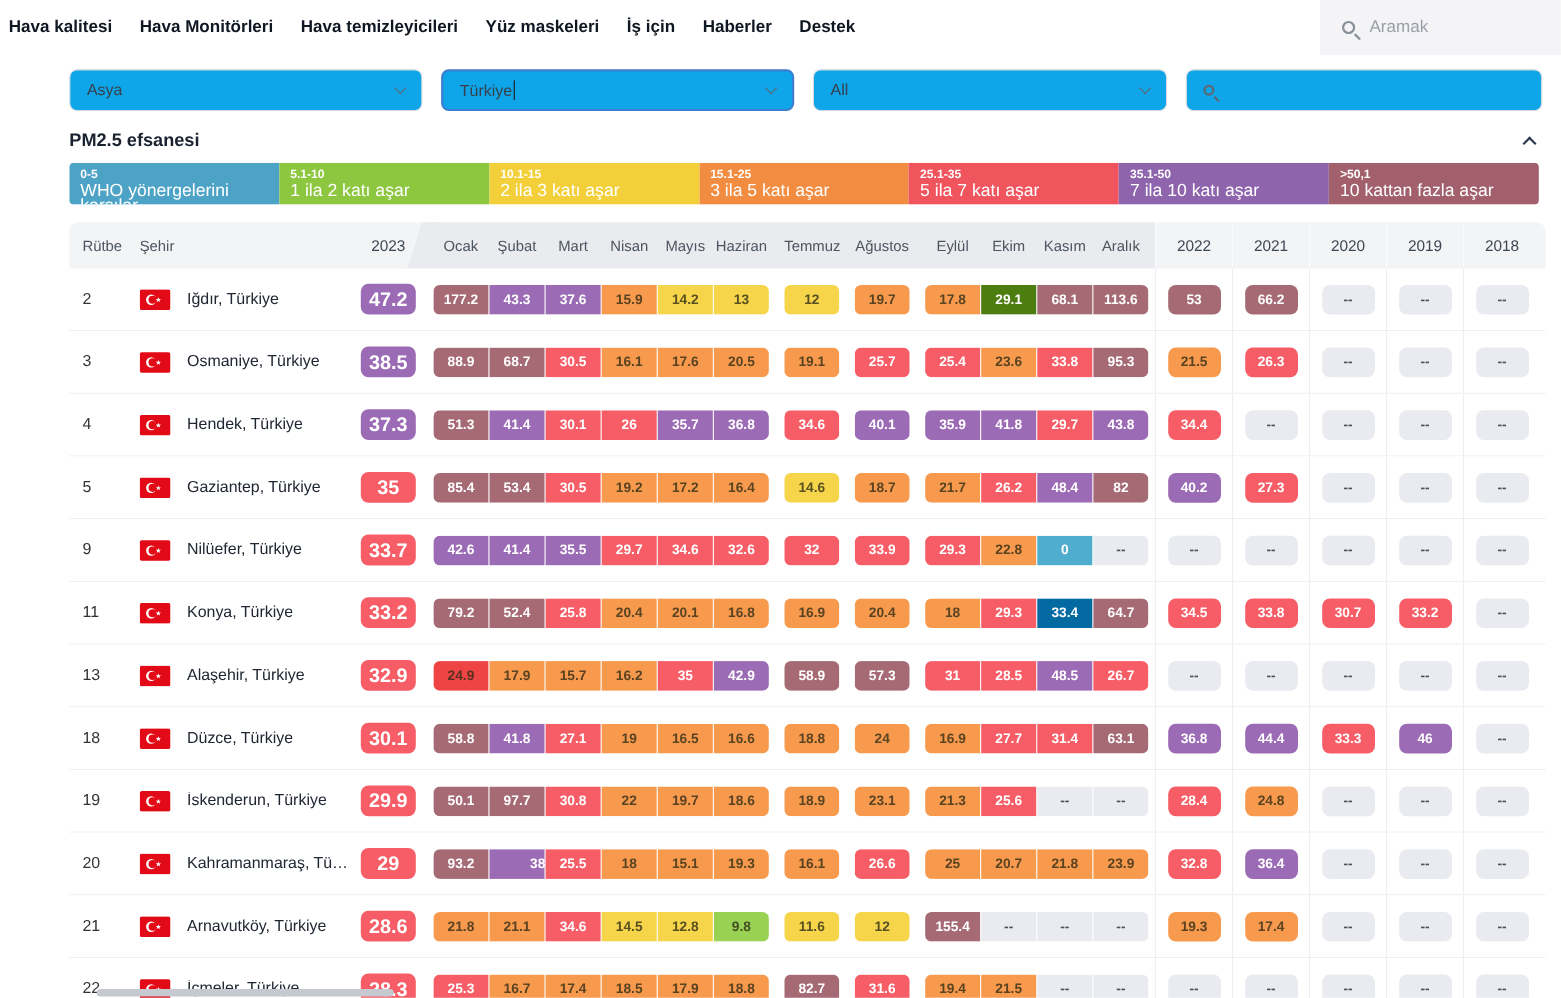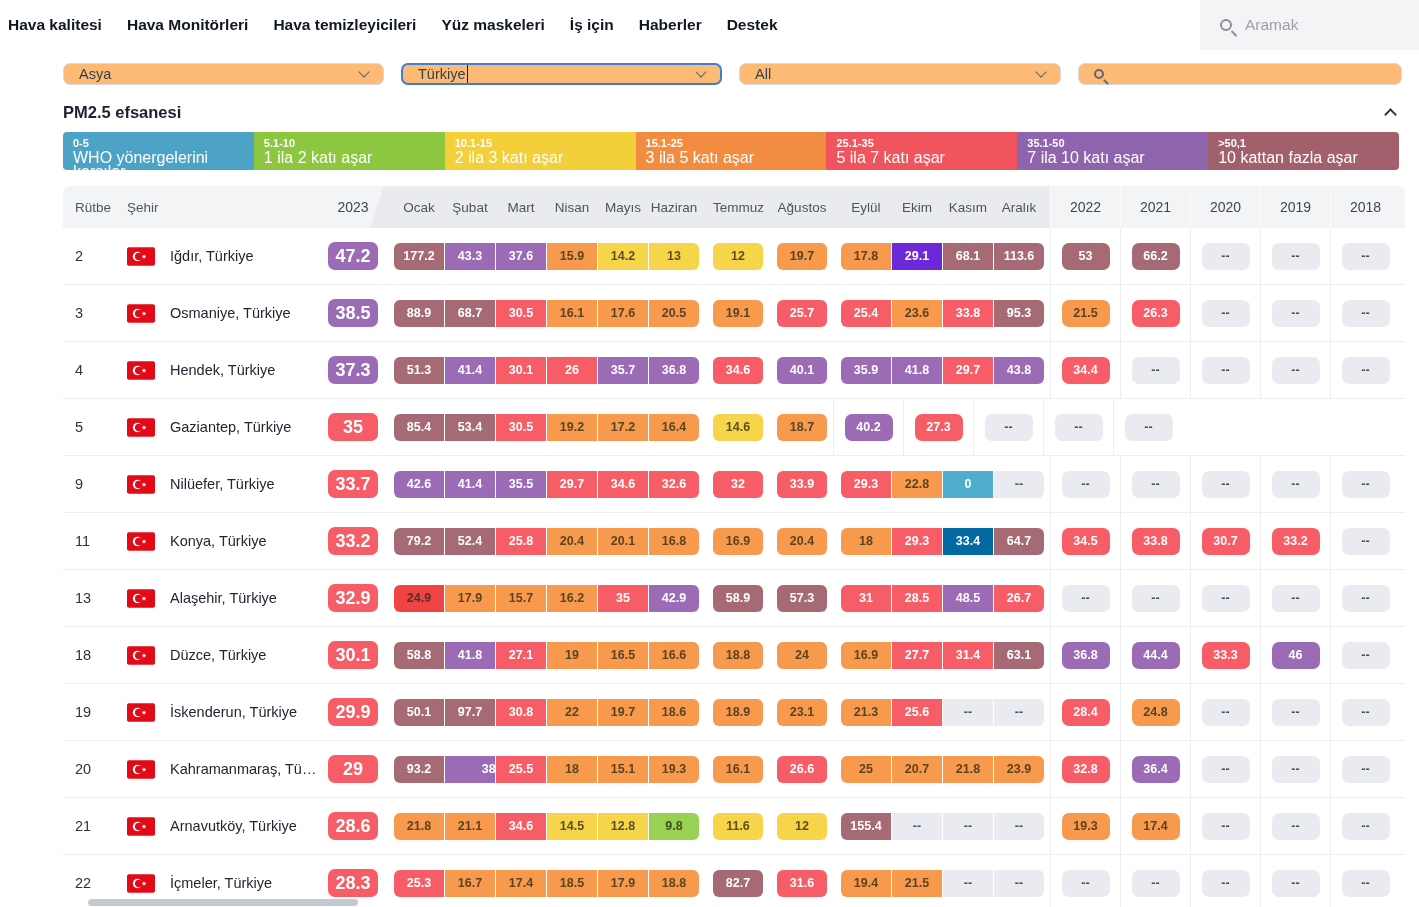--- a/index.html
+++ b/index.html
@@ -17,21 +17,21 @@
     display:flex; align-items:center; gap:13px; padding-left:20px; color:#9aa0a8; font-size:15.5px; cursor:text;
   }
   .mag { width:12px; height:12px; border:2px solid #8a9099; border-radius:50%; position:relative; flex:0 0 auto; }
   .mag::after { content:''; position:absolute; width:2px; height:7px; background:#8a9099; transform:rotate(-45deg); left:11px; top:9px; }
   .mag.small { width:10px; height:10px; border-color:#5f6772; }
   .mag.small::after { height:6px; left:9px; top:8px; background:#5f6772; }
 
   
   .filters { display:flex; gap:17px; margin:13px 0 0 63px; }
   .select {
-    height:22px; border:1px solid #d6dae0; border-radius:7px; background:#fdba74;
+    height:38px; border:1px solid #d6dae0; border-radius:7px; background:#0ea5e9;
     display:flex; align-items:center; padding:0 15px; font-size:14.5px; color:#38404c; cursor:pointer; position:relative;gap:46px;
   }
   .select .val { flex:1; }
   .sel-region { width:321px; }
   .sel-country { width:321px; border:2px solid #3c7fd0; }
   .sel-city { width:322px; }
   .sel-search { width:324px; cursor:text; }
   .chev { width:8px; height:8px; border-right:1.7px solid #5f6772; border-bottom:1.7px solid #5f6772; transform:rotate(45deg); margin-top:-4px; }
   .caret { display:inline-block; width:1px; height:18px; background:#1b1b1b; margin-left:1px; vertical-align:-4px; }
 
@@ -212,21 +212,21 @@
             <div class="pill mpill t-dark" style="background: rgb(247, 213, 75);">13</div>
           </div>
           <div class="pgroup">
             <div class="pill mpill t-dark" style="background: rgb(247, 213, 75);">12</div>
           </div>
           <div class="pgroup">
             <div class="pill mpill t-dark" style="background: rgb(248, 154, 78);">19.7</div>
           </div>
           <div class="pgroup">
             <div class="pill mpill t-dark" style="background: rgb(248, 154, 78);">17.8</div>
-            <div class="pill mpill t-light" style="background: #6d28d9;">29.1</div>
+            <div class="pill mpill t-light" style="background: #4d7c0f;">29.1</div>
             <div class="pill mpill t-light" style="background: rgb(165, 106, 116);">68.1</div>
             <div class="pill mpill t-light" style="background: rgb(165, 106, 116);">113.6</div>
           </div>
         </div>
         <div class="td-years">
           <div class="ycol">
             <div class="pill ypill t-light" style="background: rgb(165, 106, 116);">53</div>
           </div>
           <div class="ycol">
             <div class="pill ypill t-light" style="background: rgb(165, 106, 116);">66.2</div>
@@ -378,20 +378,26 @@
             <div class="pill mpill t-dark" style="background: rgb(248, 154, 78);">19.2</div>
             <div class="pill mpill t-dark" style="background: rgb(248, 154, 78);">17.2</div>
             <div class="pill mpill t-dark" style="background: rgb(248, 154, 78);">16.4</div>
           </div>
           <div class="pgroup">
             <div class="pill mpill t-dark" style="background: rgb(247, 213, 75);">14.6</div>
           </div>
           <div class="pgroup">
             <div class="pill mpill t-dark" style="background: rgb(248, 154, 78);">18.7</div>
           </div>
+          <div class="pgroup">
+            <div class="pill mpill t-dark" style="background: rgb(248, 154, 78);">21.7</div>
+            <div class="pill mpill t-light" style="background: rgb(246, 93, 102);">26.2</div>
+            <div class="pill mpill t-light" style="background: rgb(156, 107, 181);">48.4</div>
+            <div class="pill mpill t-light" style="background: rgb(165, 106, 116);">82</div>
+          </div>
         </div>
         <div class="td-years">
           <div class="ycol">
             <div class="pill ypill t-light" style="background: rgb(156, 107, 181);">40.2</div>
           </div>
           <div class="ycol">
             <div class="pill ypill t-light" style="background: rgb(246, 93, 102);">27.3</div>
           </div>
           <div class="ycol">
             <div class="pill ypill t-gray" style="background: rgb(233, 235, 240);">--</div>

